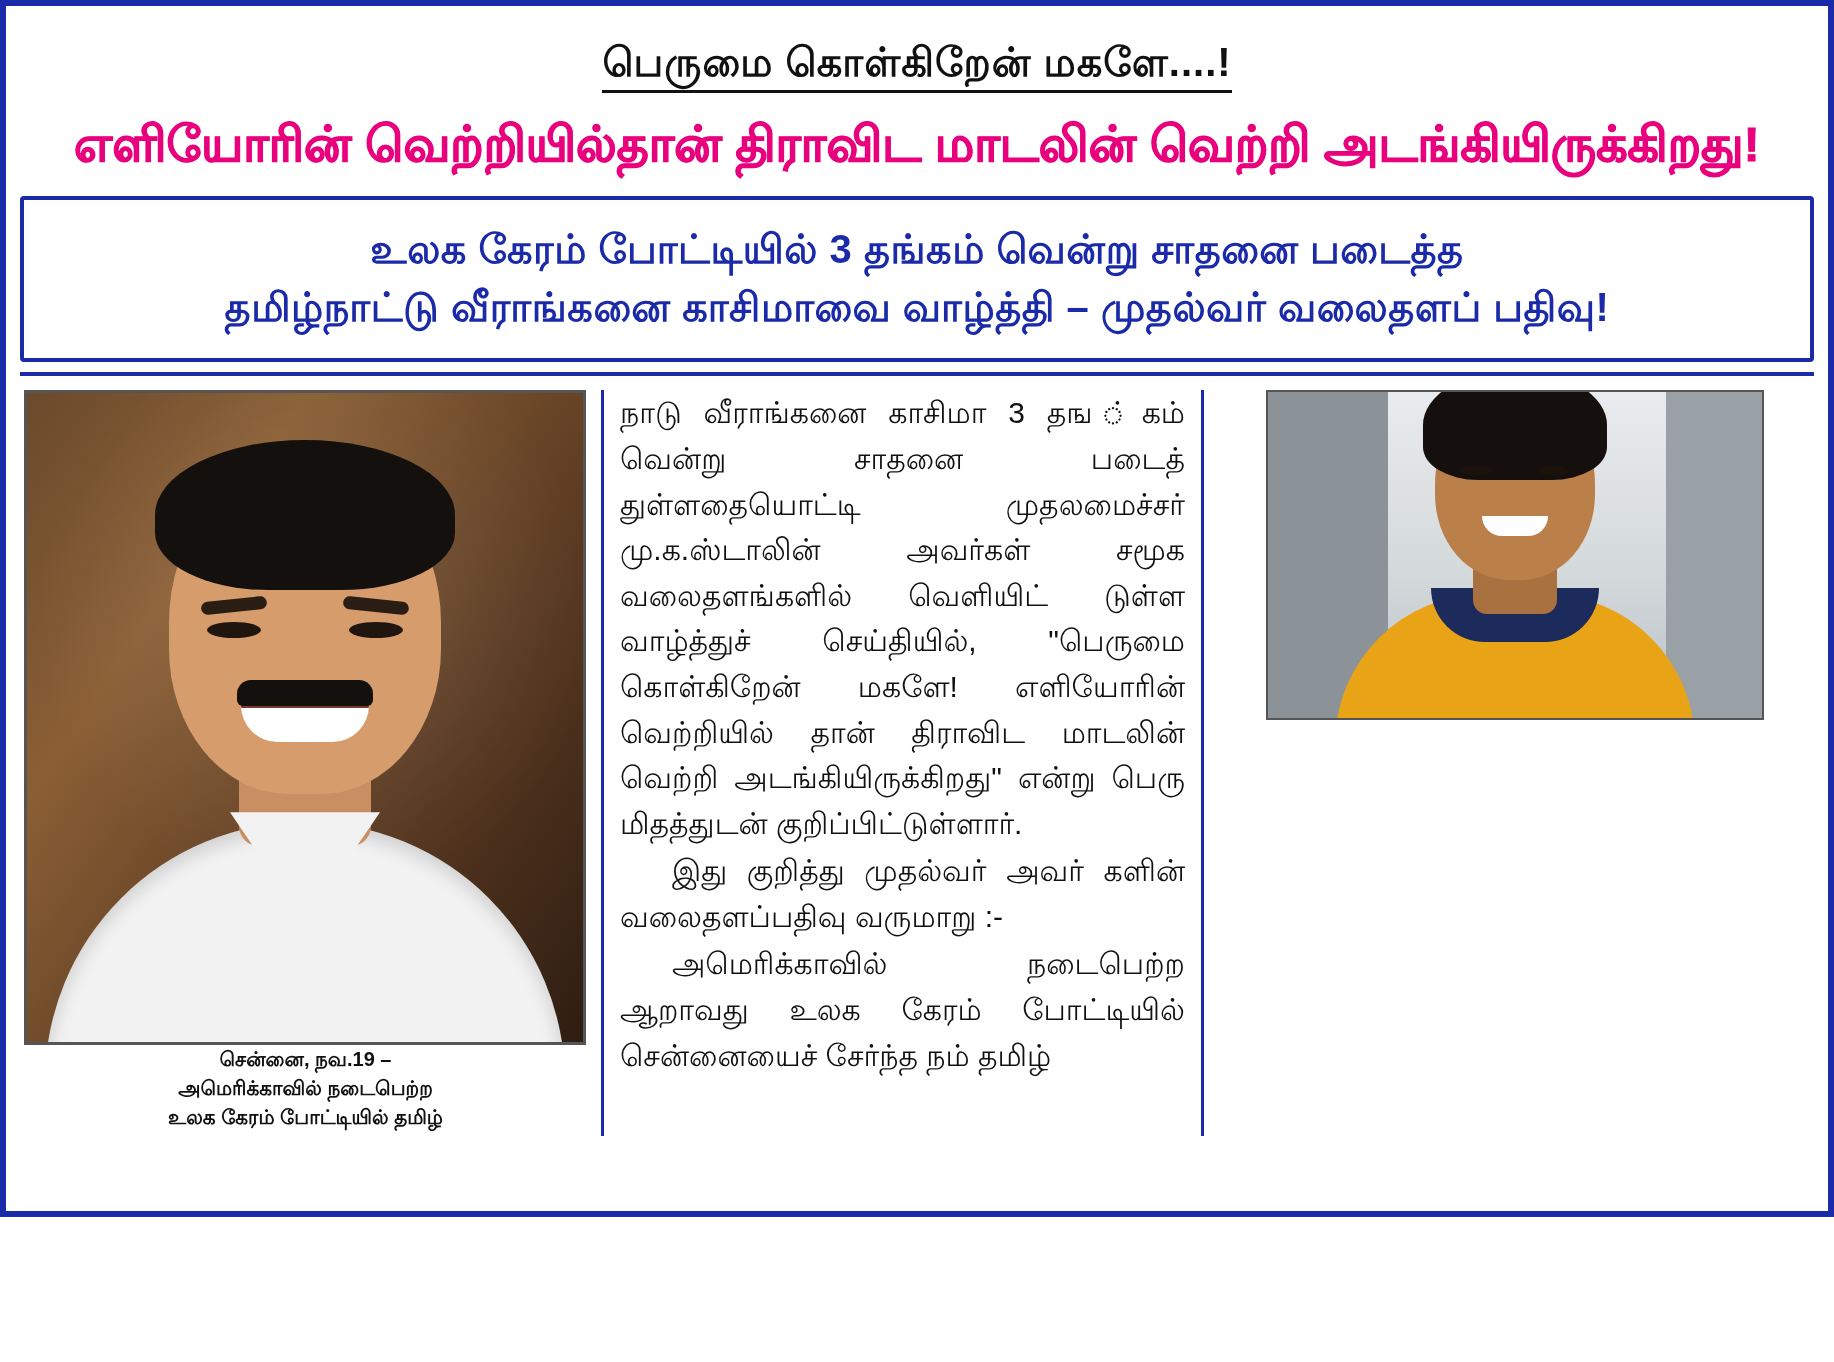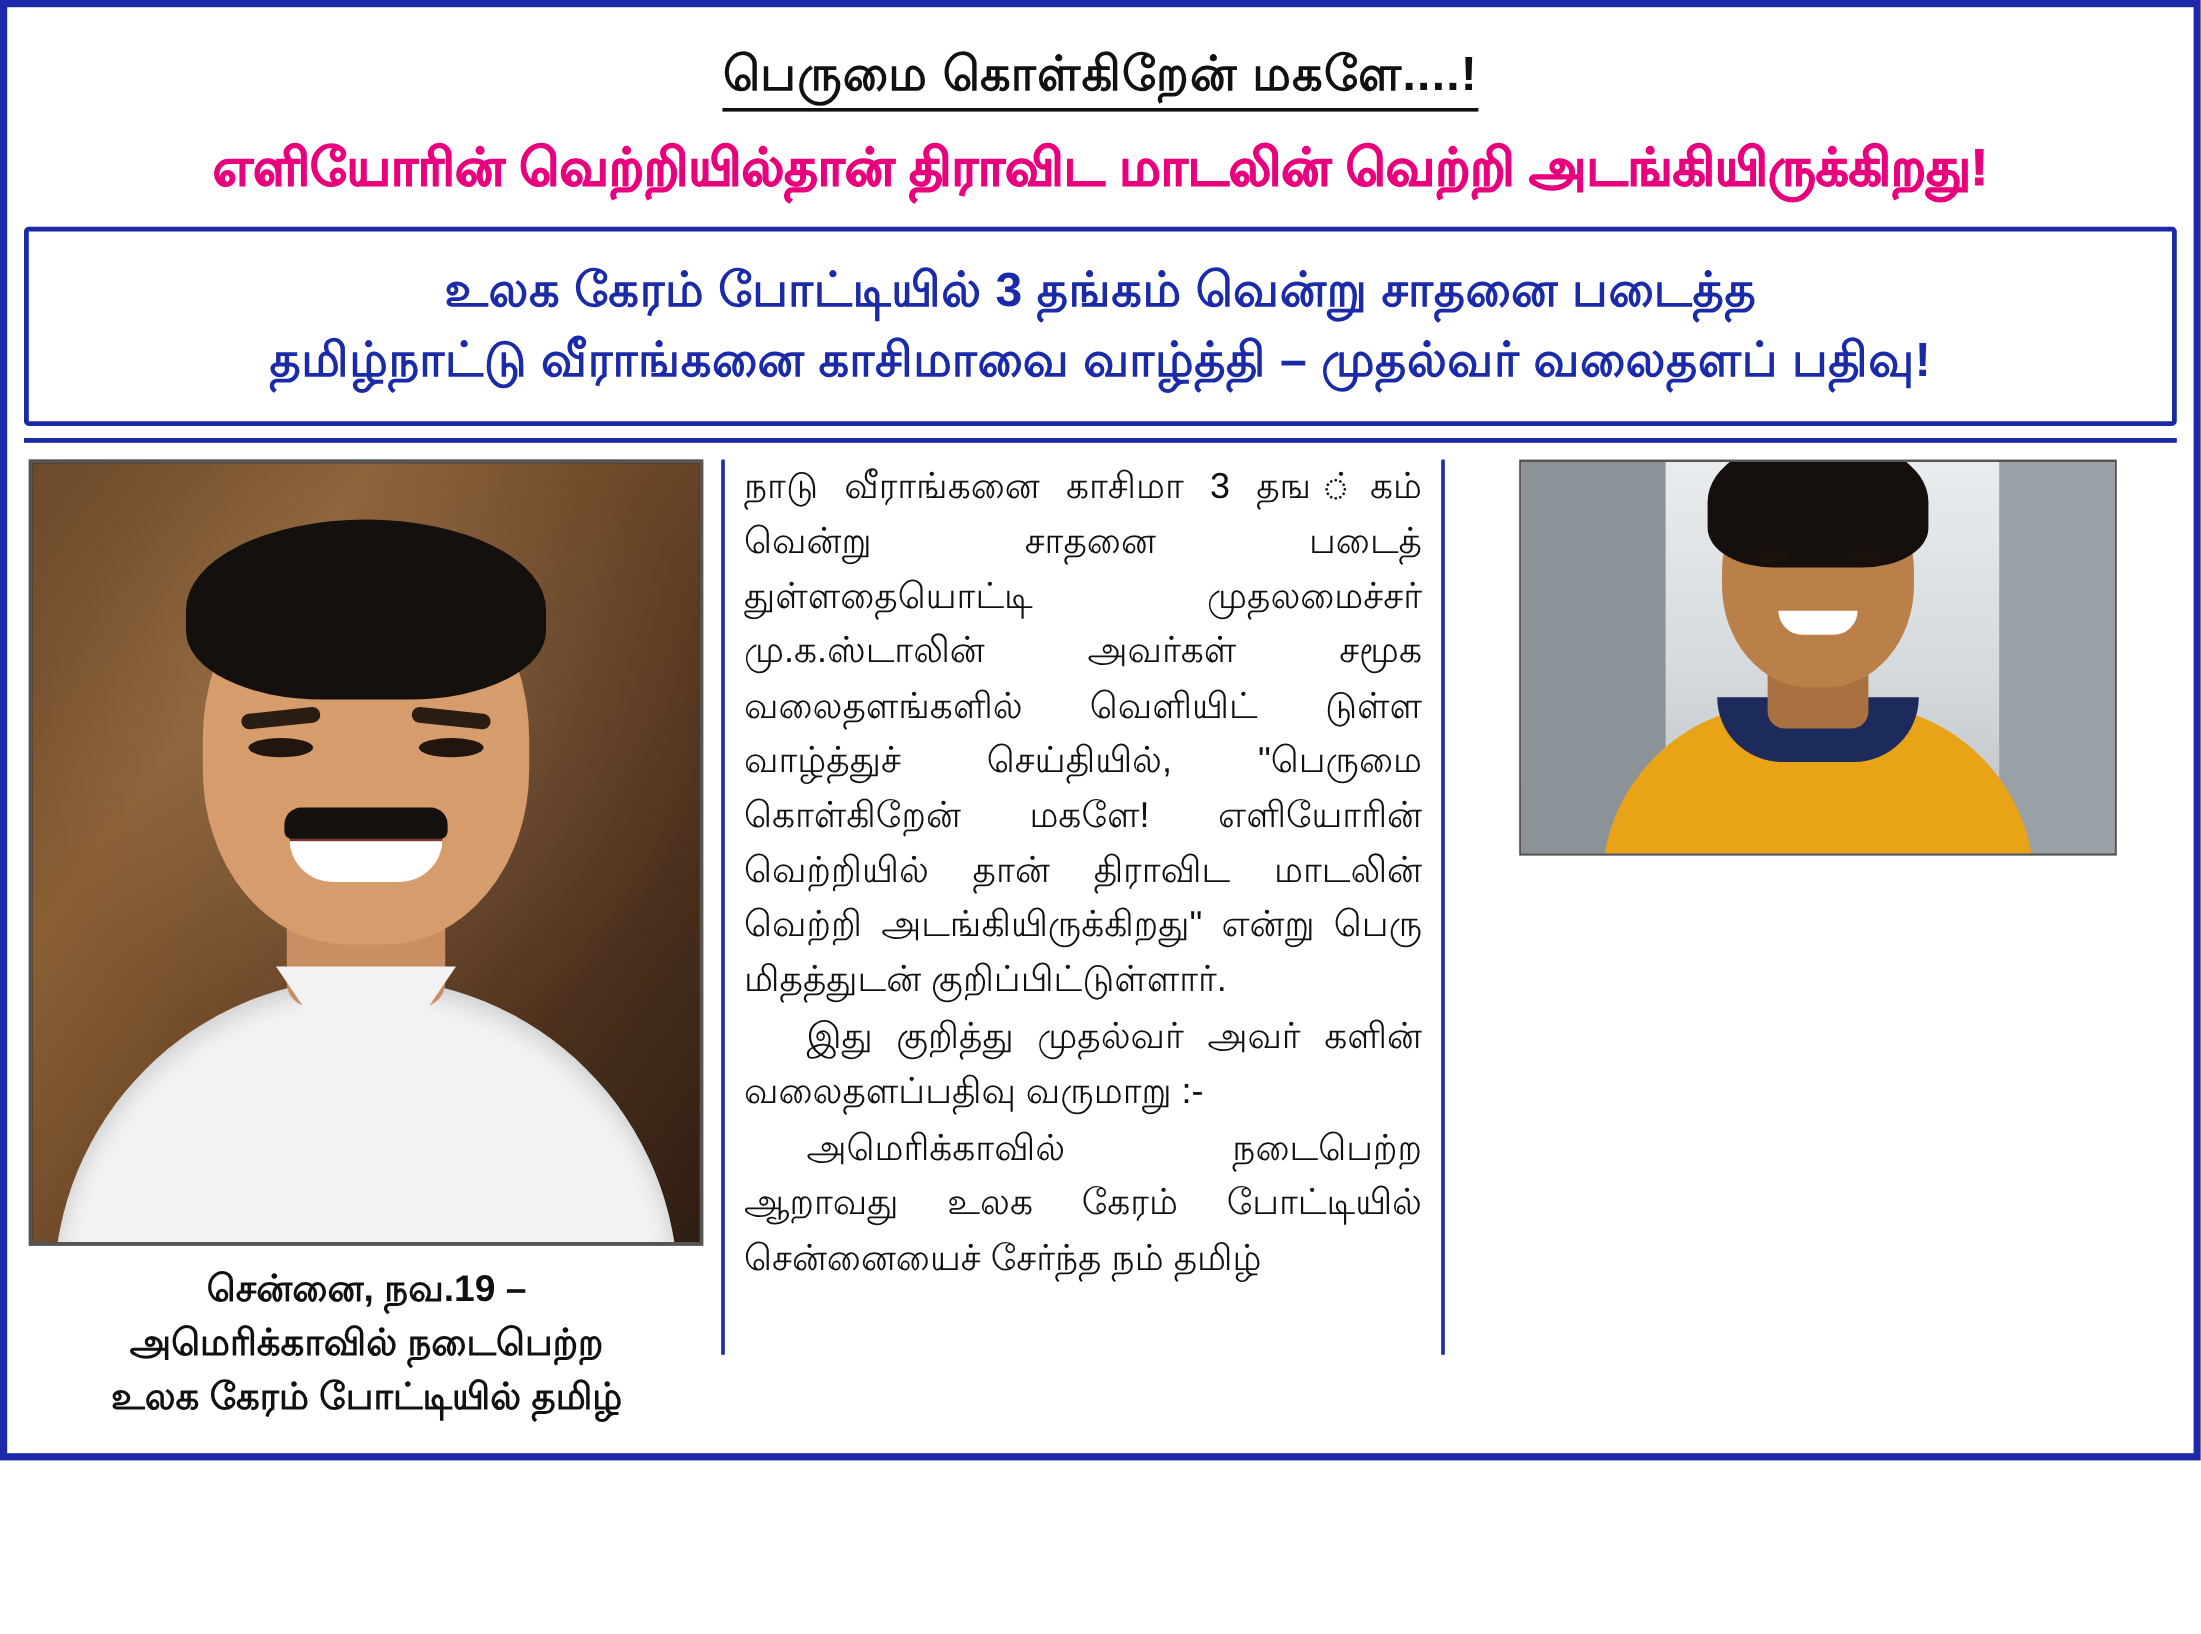--- a/index.html
+++ b/index.html
@@ -32,21 +32,21 @@
     padding-top: 34px;
     padding-bottom: 6px;
     line-height: 1.1;
   }
   .kicker span {
     border-bottom: 3px solid #111111;
     padding-bottom: 6px;
   }
   .main-headline {
     text-align: center;
-    font-size: 43px;
+    font-size: 49px;
     font-weight: bold;
     color: #e8007d;
     letter-spacing: 0px;
     padding: 26px 18px 18px 18px;
     line-height: 1.15;
     -webkit-text-stroke: 1px #e8007d;
   }
   .subhead-box {
     margin: 6px 14px 0 14px;
     border: 4px solid #1a2aa8;
@@ -201,25 +201,24 @@
     transform: translateX(-50%);
     width: 128px;
     height: 34px;
     background: #ffffff;
     border-radius: 0 0 64px 64px;
     border-top: 3px solid #7b3a30;
   }
 
   .caption {
     text-align: center;
-    font-size: 31px;
+    font-size: 20px;
     font-weight: bold;
     color: #111111;
     line-height: 1.45;
-    padding-top: 14px;
   }
 
   .body-text {
     font-size: 30px;
     font-weight: normal;
     color: #111111;
     line-height: 1.52;
     text-align: justify;
     text-justify: inter-word;
   }

